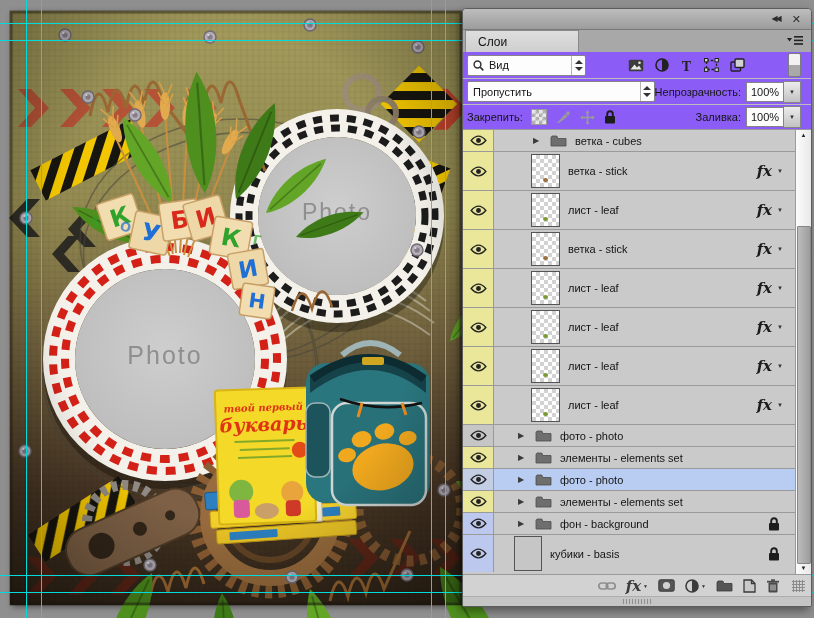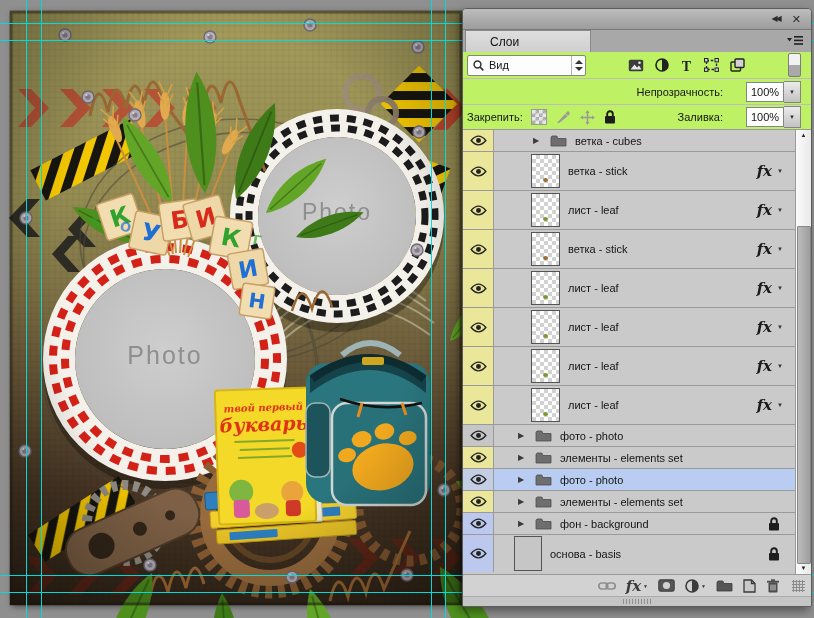--- a/index.html
+++ b/index.html
@@ -19,42 +19,42 @@
        background:#d2d2d2;border:1px solid #5c5c5c;border-radius:4px 4px 2px 2px;
        box-shadow:-3px 4px 9px rgba(0,0,0,.4);font-size:11px;color:#151515;}
   .titlebar{height:20px;background:linear-gradient(#bdbdbd,#9c9c9c);
        border-bottom:1px solid #787878;border-radius:4px 4px 0 0;
        display:flex;align-items:center;justify-content:flex-end;gap:12px;padding-right:10px;}
   .tb-ico{color:#2c2c2c;font-size:8px;line-height:1;cursor:pointer;letter-spacing:-2px;}
   .tb-close{font-size:11px;letter-spacing:0;}
   .tabbar{height:22px;background:#a8a8a8;display:flex;align-items:flex-end;position:relative;}
   .tab{width:100px;height:21px;background:linear-gradient(#dedede,#cfcfcf);
        border:1px solid #8a8a8a;border-bottom:none;margin-left:2px;
-       display:flex;align-items:center;padding-left:24px;font-size:12px;color:#111;}
+       display:flex;align-items:center;padding-left:12px;font-size:12px;color:#111;}
   .menu-ico{position:absolute;right:8px;top:5px;cursor:pointer;}
-  .controls{background:#bef264;border-bottom:1px solid #9a9a9a;}
+  .controls{background:#8b5cf6;border-bottom:1px solid #9a9a9a;}
   .crow{display:flex;align-items:center;padding:0 10px 0 4px;}
   .crow1{height:26px;border-bottom:1px solid #bdbdbd;}
   .crow2{height:25px;border-bottom:1px solid #bdbdbd;}
   .crow3{height:24px;}
   .combo{height:19px;background:#fdfdfd;border:1px solid #858585;border-radius:2px;
        display:flex;align-items:center;gap:5px;padding-left:5px;}
   .combo .grow{flex:1;}
   .spin{width:13px;align-self:stretch;border-left:1px solid #b5b5b5;
        display:flex;align-items:center;justify-content:center;}
   .filter-icons{display:flex;align-items:center;gap:11px;margin-left:42px;}
   .toggle{margin-left:auto;width:11px;height:22px;border:1px solid #7d7d7d;border-radius:2px;
        background:linear-gradient(#f2f2f2 0 48%,#a9a9a9 52% 100%);cursor:pointer;}
   .lbl{white-space:nowrap;}
   .valbox{width:36px;height:18px;background:#fdfdfd;border:1px solid #858585;
        display:flex;align-items:center;justify-content:center;font-size:11px;}
   .valbtn{width:16px;height:20px;background:linear-gradient(#ececec,#c2c2c2);
        border:1px solid #858585;border-left:none;display:flex;align-items:center;
        justify-content:center;font-size:6px;color:#333;cursor:pointer;}
-  .rgroup{margin-left:auto;display:flex;align-items:center;gap:23px;}
+  .rgroup{margin-left:auto;display:flex;align-items:center;gap:5px;}
   .lockicons{display:flex;align-items:center;gap:9px;margin-left:8px;}
 
   
   .list{position:relative;height:444px;background:#c9c9c9;overflow:hidden;}
   .rows{position:absolute;left:0;top:0;right:15px;}
   .row{display:flex;align-items:stretch;border-bottom:1px solid #9a9a9a;background:#cacaca;}
   .row.h-sm{height:21px;} .row.h-lg{height:38px;} .row.h-xl{height:37px;}
   .eye-cell{width:30px;flex:0 0 30px;border-right:1px solid #9a9a9a;
        display:flex;align-items:center;justify-content:center;cursor:pointer;background:#c6c6c6;}
   .tag-yellow .eye-cell{background:#eae79a;}
@@ -434,20 +434,29 @@
             </svg>
           <svg width="15" height="14" viewBox="0 0 15 14">
             <rect x="1" y="4" width="9.5" height="9" rx="1" fill="none" stroke="#222" stroke-width="1.4"></rect>
             <rect x="5" y="1" width="9" height="8.5" rx="1" fill="#d2d2d2" stroke="#222" stroke-width="1.4"></rect>
             </svg>
         </div>
         <span class="toggle"></span>
       </div>
 
       <div class="crow crow2">
+        <div class="combo" style="width:184px">
+          <span class="grow">Пропустить</span>
+          <span class="spin">
+            <svg width="8" height="11" viewBox="0 0 8 11">
+                <path d="M4,0 L8,4 H0 Z" fill="#333"></path>
+                <path d="M0,7 H8 L4,11 Z" fill="#333"></path>
+              </svg>
+            </span>
+        </div>
         <div class="rgroup">
           <span class="lbl">Непрозрачность:</span>
           <span style="display:flex;align-items:center;">
             <span class="valbox">100%</span>
             <span class="valbtn">▼</span>
           </span>
         </div>
       </div>
 
       <div class="crow crow3">
@@ -719,21 +728,21 @@
 
         <div class="row h-xl tag-violet" style="border-bottom:none">
           <span class="eye-cell">
             <svg width="17" height="11" viewBox="0 0 18 12">
                 <path d="M1,6 Q9,-3.5 17,6 Q9,15.5 1,6 Z" fill="none" stroke="#222" stroke-width="1.5"></path>
                 <circle cx="9" cy="6" r="2.7" fill="#222"></circle>
               </svg>
             </span>
           <span class="rbody ind-b">
             <span class="thumb solid"></span>
-            <span class="lname">основа - basis</span>
+            <span class="lname">кубики - basis</span>
             <span class="rowlock">
               <svg width="12" height="14" viewBox="0 0 12 14">
                 <rect x="1" y="6" width="10" height="7.5" rx="1" fill="#1d1d1d"></rect>
                 <path d="M3.2,6 V4 a2.8,2.8 0 0 1 5.6,0 V6" fill="none" stroke="#1d1d1d" stroke-width="1.9"></path>
                 </svg>
             </span>
           </span>
         </div>
 
       </div>

